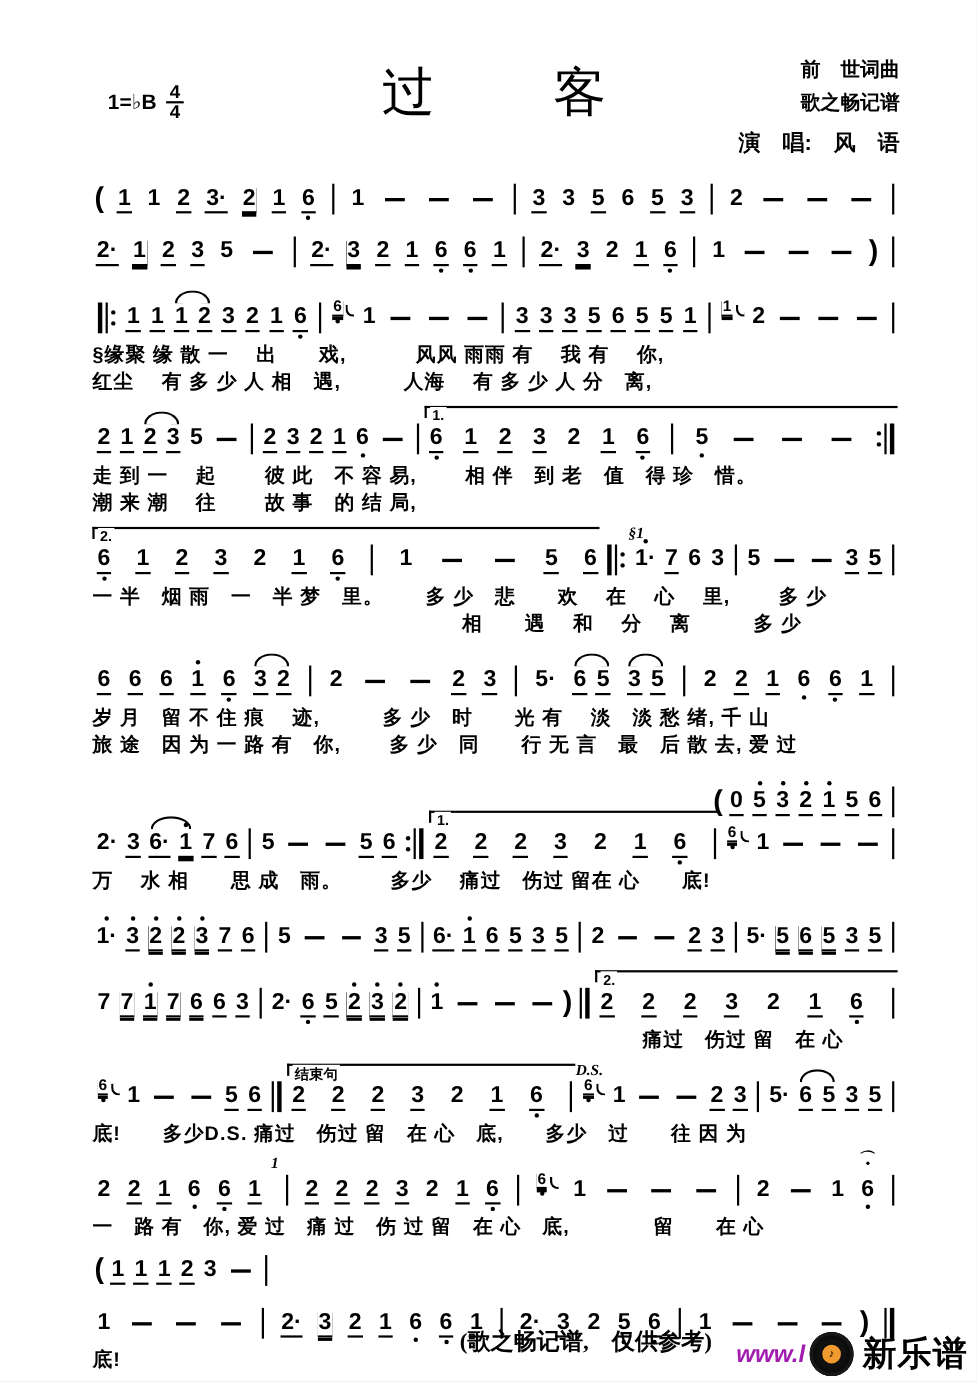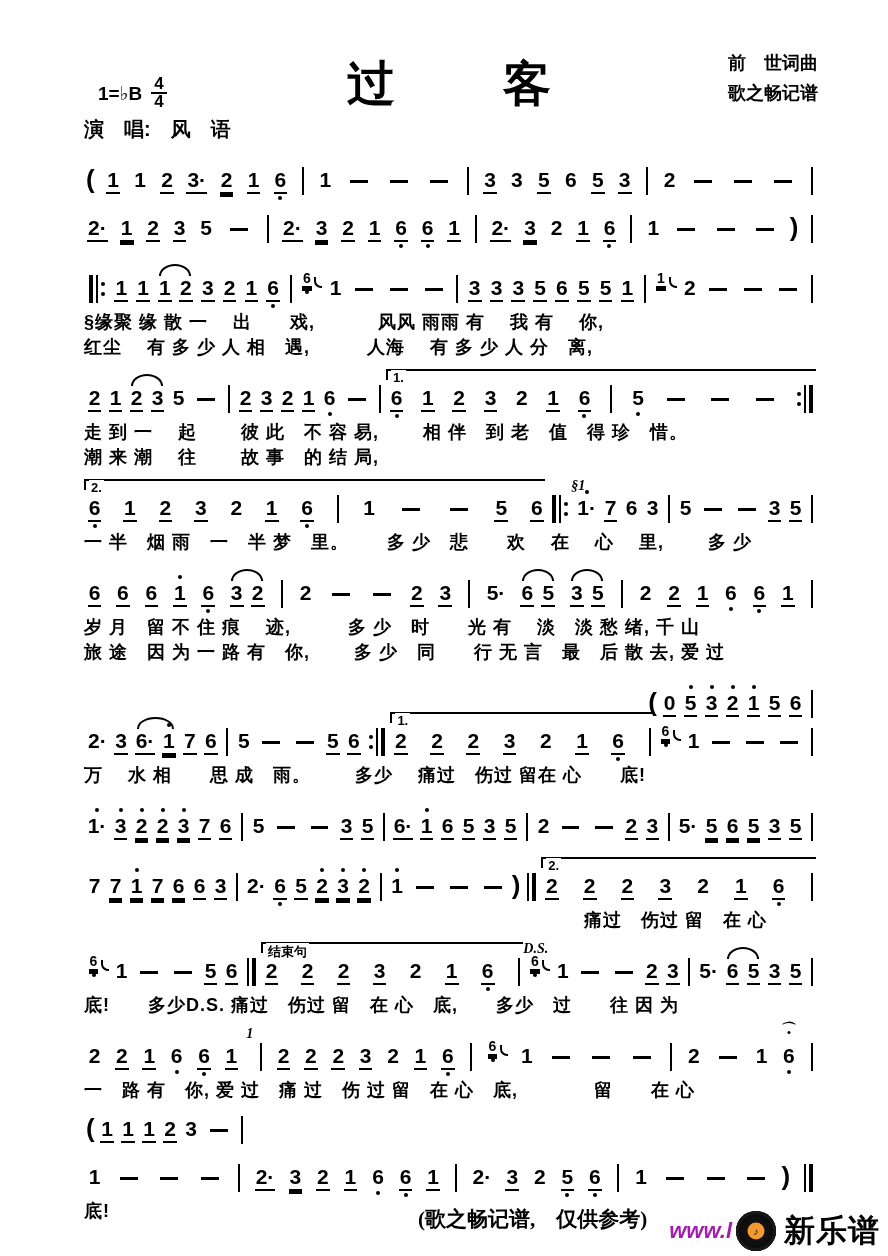--- a/index.html
+++ b/index.html
@@ -2,22 +2,22 @@
 <html><head>
 <meta charset="utf-8">
 <style>
   html,body{margin:0;padding:0;background:#e8e8e8;}
   .sheet{position:relative;width:888px;height:1256px;margin:0 auto;background:#fff;
     overflow:hidden;box-sizing:border-box;padding:14px 70px 0 84px;
     font-family:"Liberation Sans","DejaVu Sans",sans-serif;color:#000;}
   
   .hdr{position:relative;height:140px;}
   .title{position:absolute;left:0;right:0;top:38px;text-align:center;
-    font-family:"Liberation Serif","DejaVu Serif",serif;font-weight:700;font-size:48px;letter-spacing:4px;}
-  .perf{position:absolute;left:0;right:0;top:102px;text-align:left;font-weight:700;font-size:20px;}
+    font-family:"Liberation Serif","DejaVu Serif",serif;font-weight:400;font-size:48px;letter-spacing:4px;}
+  .perf{position:absolute;left:0;right:0;top:102px;text-align:right;font-weight:700;font-size:20px;}
   .keysig{position:absolute;left:14px;top:62px;font-weight:700;font-size:19px;display:flex;align-items:center;}
   .frac{display:inline-flex;flex-direction:column;align-items:center;margin-left:9px;font-size:17px;line-height:16px;font-weight:800;}
   .frac .tn{border-bottom:2px solid #000;padding:0 3px;}
   .credits{position:absolute;right:0;top:34px;text-align:left;font-weight:700;font-size:18px;line-height:30px;}
   
   .system{margin-top:6px;}
   .mt-lg{margin-top:18px;}
   .music-row{display:flex;justify-content:space-between;align-items:flex-start;position:relative;}
   .music-row.short{justify-content:flex-start;}
   .music-row.pre{justify-content:flex-end;margin-bottom:-4px;}
@@ -688,20 +688,21 @@
         <span class="note u1">
           <span class="top"></span>
           <span class="body">5</span>
           <span class="bot"></span>
         </span>
         <span class="bar">
           <span class="l"></span>
         </span>
       </div>
     <div class="lyr">一 半　烟 雨　一　半 梦　里。　　多 少　悲　　欢　 在　 心　 里,　　 多 少</div>
+    <div class="lyr ind-a">相　　遇　 和　 分　 离　　　多 少</div>
   </div>
   <div class="system mt-lg">
     <div class="music-row">
         <span class="note u1">
           <span class="top"></span>
           <span class="body">6</span>
           <span class="bot"></span>
         </span>
         <span class="note u1">
           <span class="top"></span>

